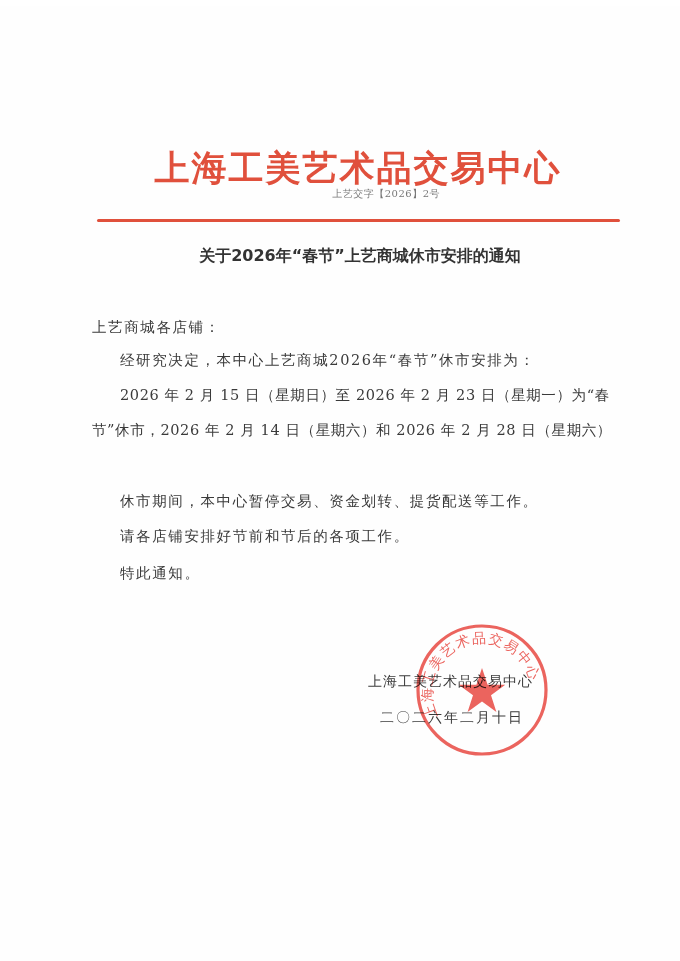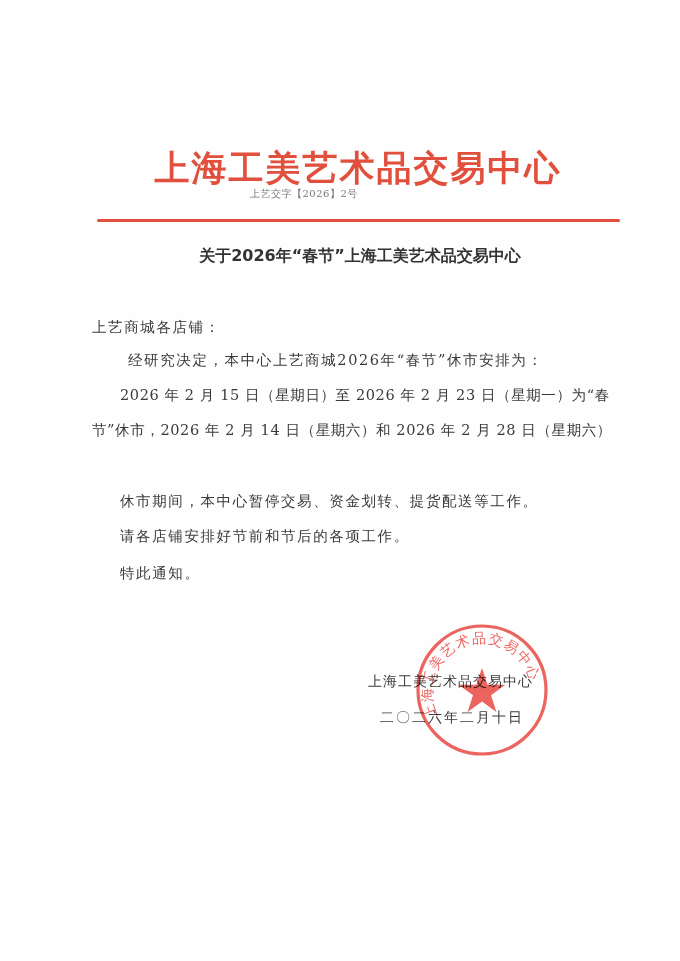--- a/index.html
+++ b/index.html
@@ -33,21 +33,21 @@
       letter-spacing: 2px;
       color: #e0503c;
       line-height: 52px;
       white-space: nowrap;
     }
     .docno {
       position: absolute;
       left: 250px;
       top: 181px;
       width: 190px;
-      text-align: left;
+      text-align: right;
       font-family: "DejaVu Serif", "Liberation Serif", serif;
       font-size: 10px;
       color: #777;
       white-space: nowrap;
       letter-spacing: 0.5px;
     }
     .redline {
       position: absolute;
       left: 97px;
       top: 213px;
@@ -99,25 +99,25 @@
   </style>
 </head>
 <body>
 
 <div class="page">
 
   <div class="issuer">上海工美艺术品交易中心</div>
   <div class="docno">上艺交字【2026】2号</div>
   <div class="redline"></div>
 
-  <div class="title">关于2026年“春节”上海工美艺术品交易中心</div>
+  <div class="title">关于2026年“春节”上艺商城休市安排的通知</div>
 
   <div class="body-line" style="left:92px; top:312px;">上艺商城各店铺：</div>
 
-  <div class="body-line" style="left:120px; top:345px;margin-left:8px;">经研究决定，本中心上艺商城2026年“春节”休市安排为：</div>
+  <div class="body-line" style="left:120px; top:345px;">经研究决定，本中心上艺商城2026年“春节”休市安排为：</div>
 
   <div class="body-line" style="left:120px; top:380px; letter-spacing:0.6px;">2026 年 2 月 15 日（星期日）至 2026 年 2 月 23 日（星期一）为“春</div>
   <div class="body-line" style="left:92px; top:415px; letter-spacing:0.6px;">节”休市，2026 年 2 月 14 日（星期六）和 2026 年 2 月 28 日（星期六）</div>
 
   <div class="body-line" style="left:120px; top:521px;">请各店铺安排好节前和节后的各项工作。</div>
   <div class="body-line" style="left:120px; top:486px;">休市期间，本中心暂停交易、资金划转、提货配送等工作。</div>
   <div class="body-line" style="left:120px; top:558px;">特此通知。</div>
 
   <div class="sig" style="left:368px; top:667px;">上海工美艺术品交易中心</div>
   <div class="sig" style="left:380px; top:703px; letter-spacing:2px;text-align:right;">二〇二六年二月十日</div>

